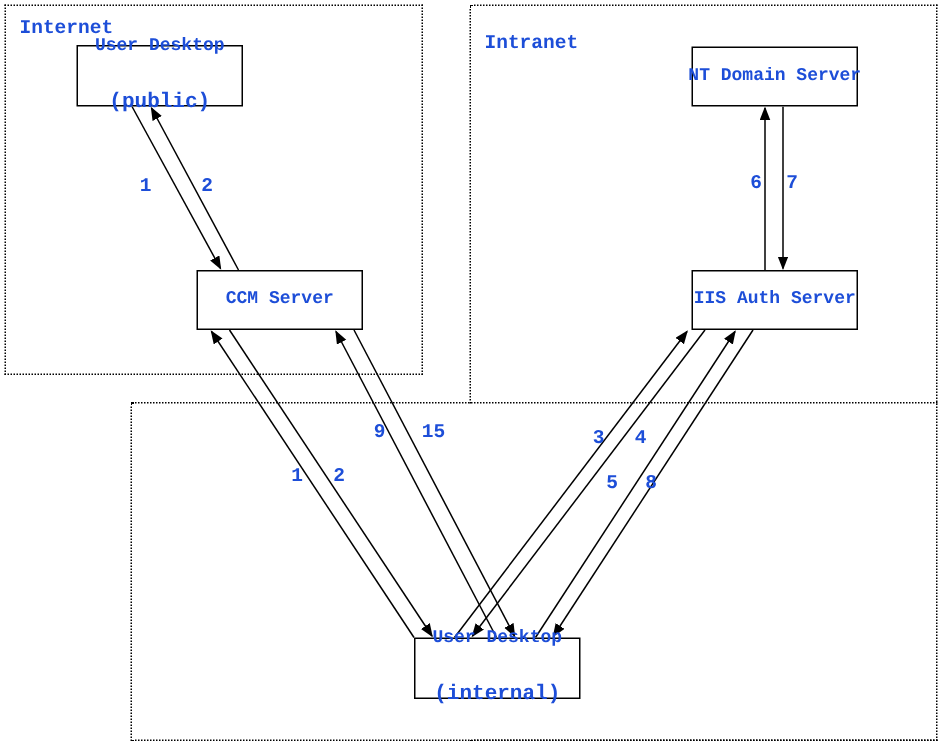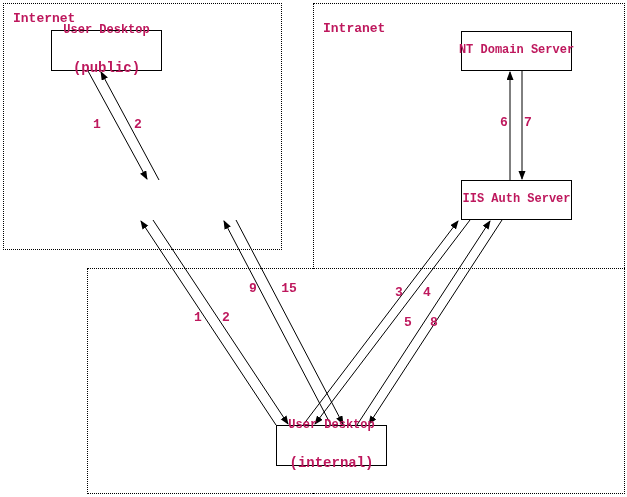--- a/index.html
+++ b/index.html
@@ -6,21 +6,21 @@
     margin: 0;
     padding: 0;
     background: #ffffff;
   }
   #stage {
     position: relative;
     width: 627px;
     height: 497px;
     background: #ffffff;
     font-family: "Liberation Mono", "DejaVu Sans Mono", monospace;
-    color: #be185d;
+    color: #1d4ed8;
     overflow: hidden;
   }
   .zone {
     position: absolute;
     border: 1px dotted #000000;
     background: transparent;
   }
   #internet-zone  { left: 3px;   top: 3px;   width: 277px; height: 245px; }
   #intranet-zone  { left: 313px; top: 3px;   width: 311px; height: 489px; border-left: none; }
   #intranet-left-segment {
@@ -119,20 +119,23 @@
       <line x1="357" y1="425" x2="490" y2="221" marker-end="url(#arrowhead)"></line>
       <line x1="502" y1="220" x2="369" y2="424" marker-end="url(#arrowhead)"></line>
     </g>
   </svg>
 
   <div class="node" id="node-user-desktop-public">
     <div class="title">User Desktop</div>
     <div class="subtitle">(public)</div>
   </div>
 
+  <div class="node" id="node-ccm-server">
+    <div class="title">CCM Server</div>
+  </div>
 
   <div class="node" id="node-nt-domain-server">
     <div class="title">NT Domain Server</div>
   </div>
 
   <div class="node" id="node-iis-auth-server">
     <div class="title">IIS Auth Server</div>
   </div>
 
   <div class="node" id="node-user-desktop-internal">

